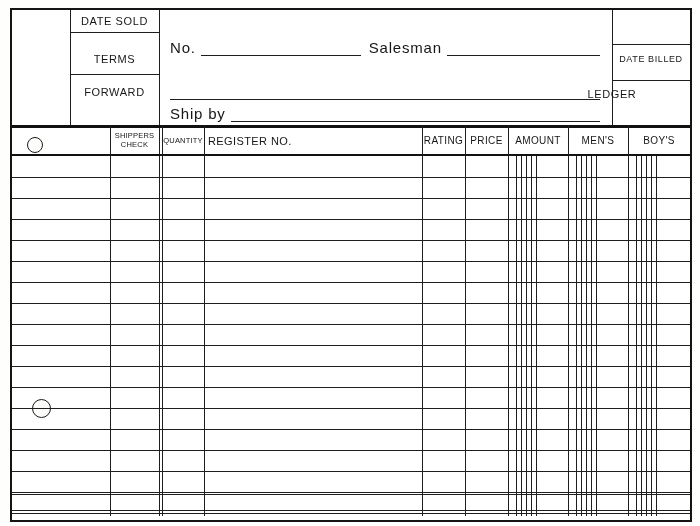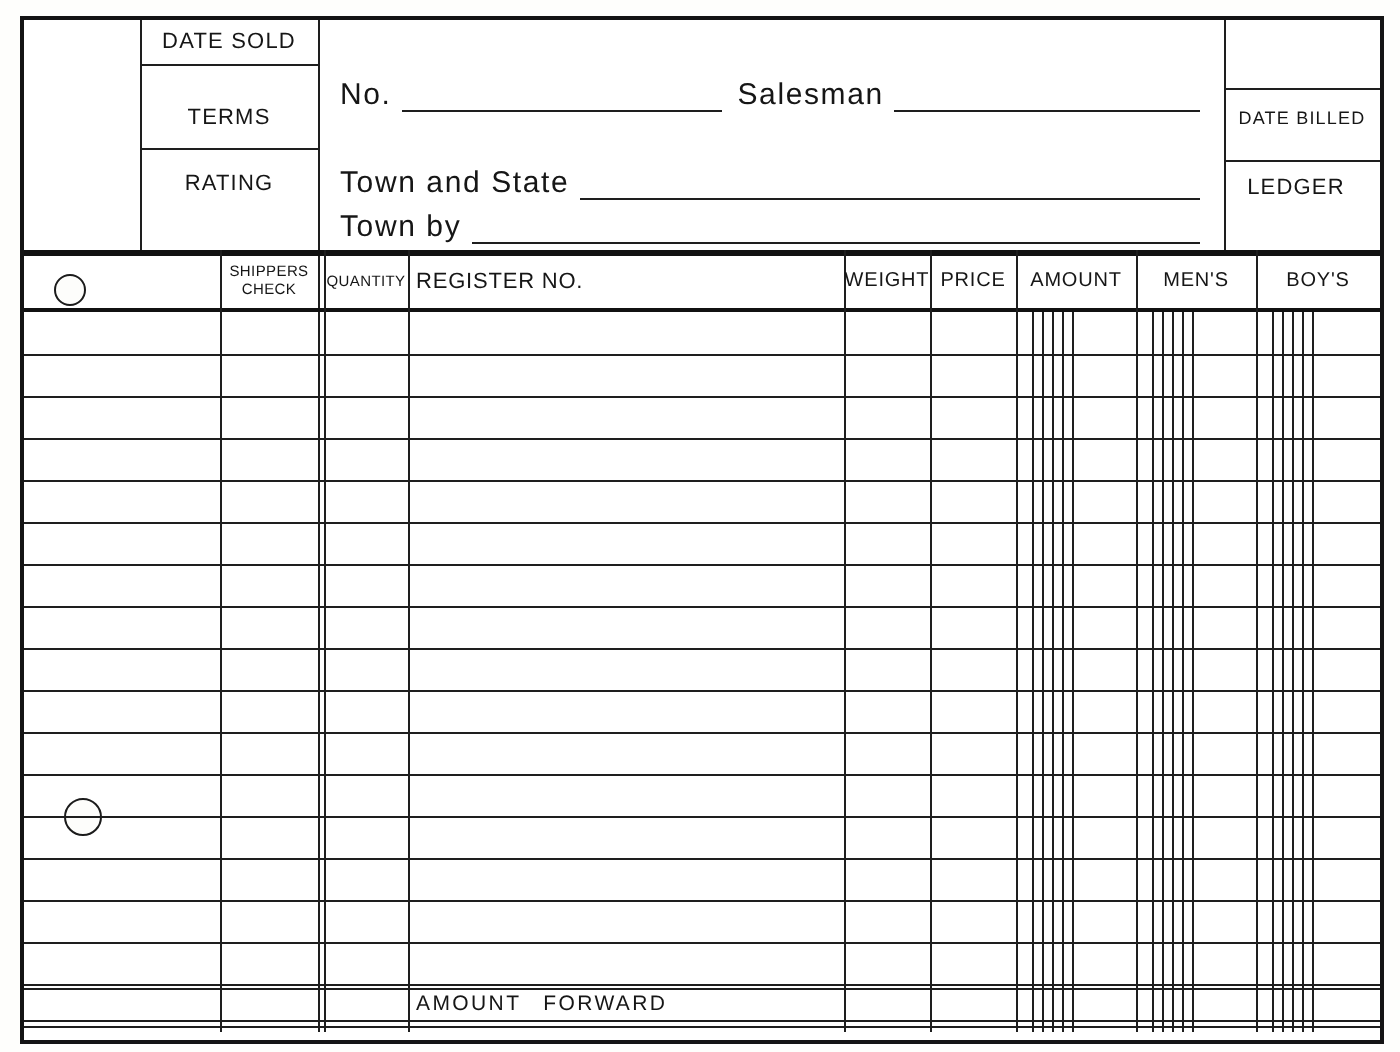--- a/index.html
+++ b/index.html
@@ -57,64 +57,62 @@
     <div class="vline" style="left:147px;top:0;height:506px"></div>
     <div class="vline" style="left:600px;top:0;height:115px"></div>
 
     <div class="hline" style="left:58px;top:22px;width:89px"></div>
     <div class="hline" style="left:58px;top:64px;width:89px"></div>
     <div class="hline" style="left:600px;top:34px;width:78px"></div>
     <div class="hline" style="left:600px;top:70px;width:78px"></div>
 
     <div class="label" style="left:58px;top:2px;width:89px;height:19px">DATE SOLD</div>
     <div class="label" style="left:58px;top:38px;width:89px;height:22px">TERMS</div>
-    <div class="label" style="left:58px;top:72px;width:89px;height:20px">RATING</div>
+    <div class="label" style="left:58px;top:72px;width:89px;height:20px">FORWARD</div>
 
     <div class="label" style="left:600px;top:38px;width:78px;height:22px;font-size:9px">DATE BILLED</div>
-    <div class="label" style="left:600px;top:74px;width:72px;height:20px">LEDGER</div>
+    <div class="label" style="left:564px;top:74px;width:72px;height:20px">LEDGER</div>
 
     <div class="field-row" style="top:24px">
       <span class="lbl">No.</span>
       <span class="rule fixed"></span>
       <span class="lbl mid">Salesman</span>
       <span class="rule"></span>
     </div>
     <div class="field-row" style="top:68px">
-      <span class="lbl">Town and State</span>
       <span class="rule"></span>
     </div>
     <div class="field-row" style="top:90px">
-      <span class="lbl">Town by</span>
+      <span class="lbl">Ship by</span>
       <span class="rule"></span>
     </div>
 
     <div class="band" style="left:0;top:115px;width:678px;height:3px"></div>
 
     <div class="band" style="left:0;top:144px;width:678px;height:2px"></div>
 
     <div class="vline" style="left:98px;top:115px;height:391px"></div>
     <div class="vline" style="left:150px;top:115px;height:391px"></div>
     <div class="vline" style="left:192px;top:115px;height:391px"></div>
     <div class="vline" style="left:410px;top:115px;height:391px"></div>
     <div class="vline" style="left:453px;top:115px;height:391px"></div>
     <div class="vline" style="left:496px;top:115px;height:391px"></div>
     <div class="vline" style="left:556px;top:115px;height:391px"></div>
     <div class="vline" style="left:616px;top:115px;height:391px"></div>
 
     <div class="th tiny" style="left:98px;width:49px">SHIPPERS CHECK</div>
     <div class="th tiny" style="left:150px;width:42px">QUANTITY</div>
     <div class="th start" style="left:188px;width:218px">REGISTER NO.</div>
-    <div class="th" style="left:410px;width:43px">WEIGHT</div>
+    <div class="th" style="left:410px;width:43px">RATING</div>
     <div class="th" style="left:453px;width:43px">PRICE</div>
     <div class="th" style="left:496px;width:60px">AMOUNT</div>
     <div class="th" style="left:616px;width:62px">BOY'S</div>
     <div class="th" style="left:556px;width:60px">MEN'S</div>
 
     <div class="hline" style="left:0;top:484px;width:678px"></div>
-    <div class="footer-label">AMOUNT FORWARD</div>
     <div class="hline" style="left:0;top:500px;width:678px"></div>
     <div class="hline" style="left:0;top:503px;width:678px"></div>
 
     <div class="punch" style="left:15px;top:127px;width:14px;height:14px"></div>
     <div class="punch" style="left:20px;top:389px;width:17px;height:17px"></div>
 
   <div class="hline" style="left: 0px; top: 167px; width: 678px;"></div>
       <div class="hline" style="left: 0px; top: 188px; width: 678px;"></div>
       <div class="hline" style="left: 0px; top: 209px; width: 678px;"></div>
       <div class="hline" style="left: 0px; top: 230px; width: 678px;"></div>

